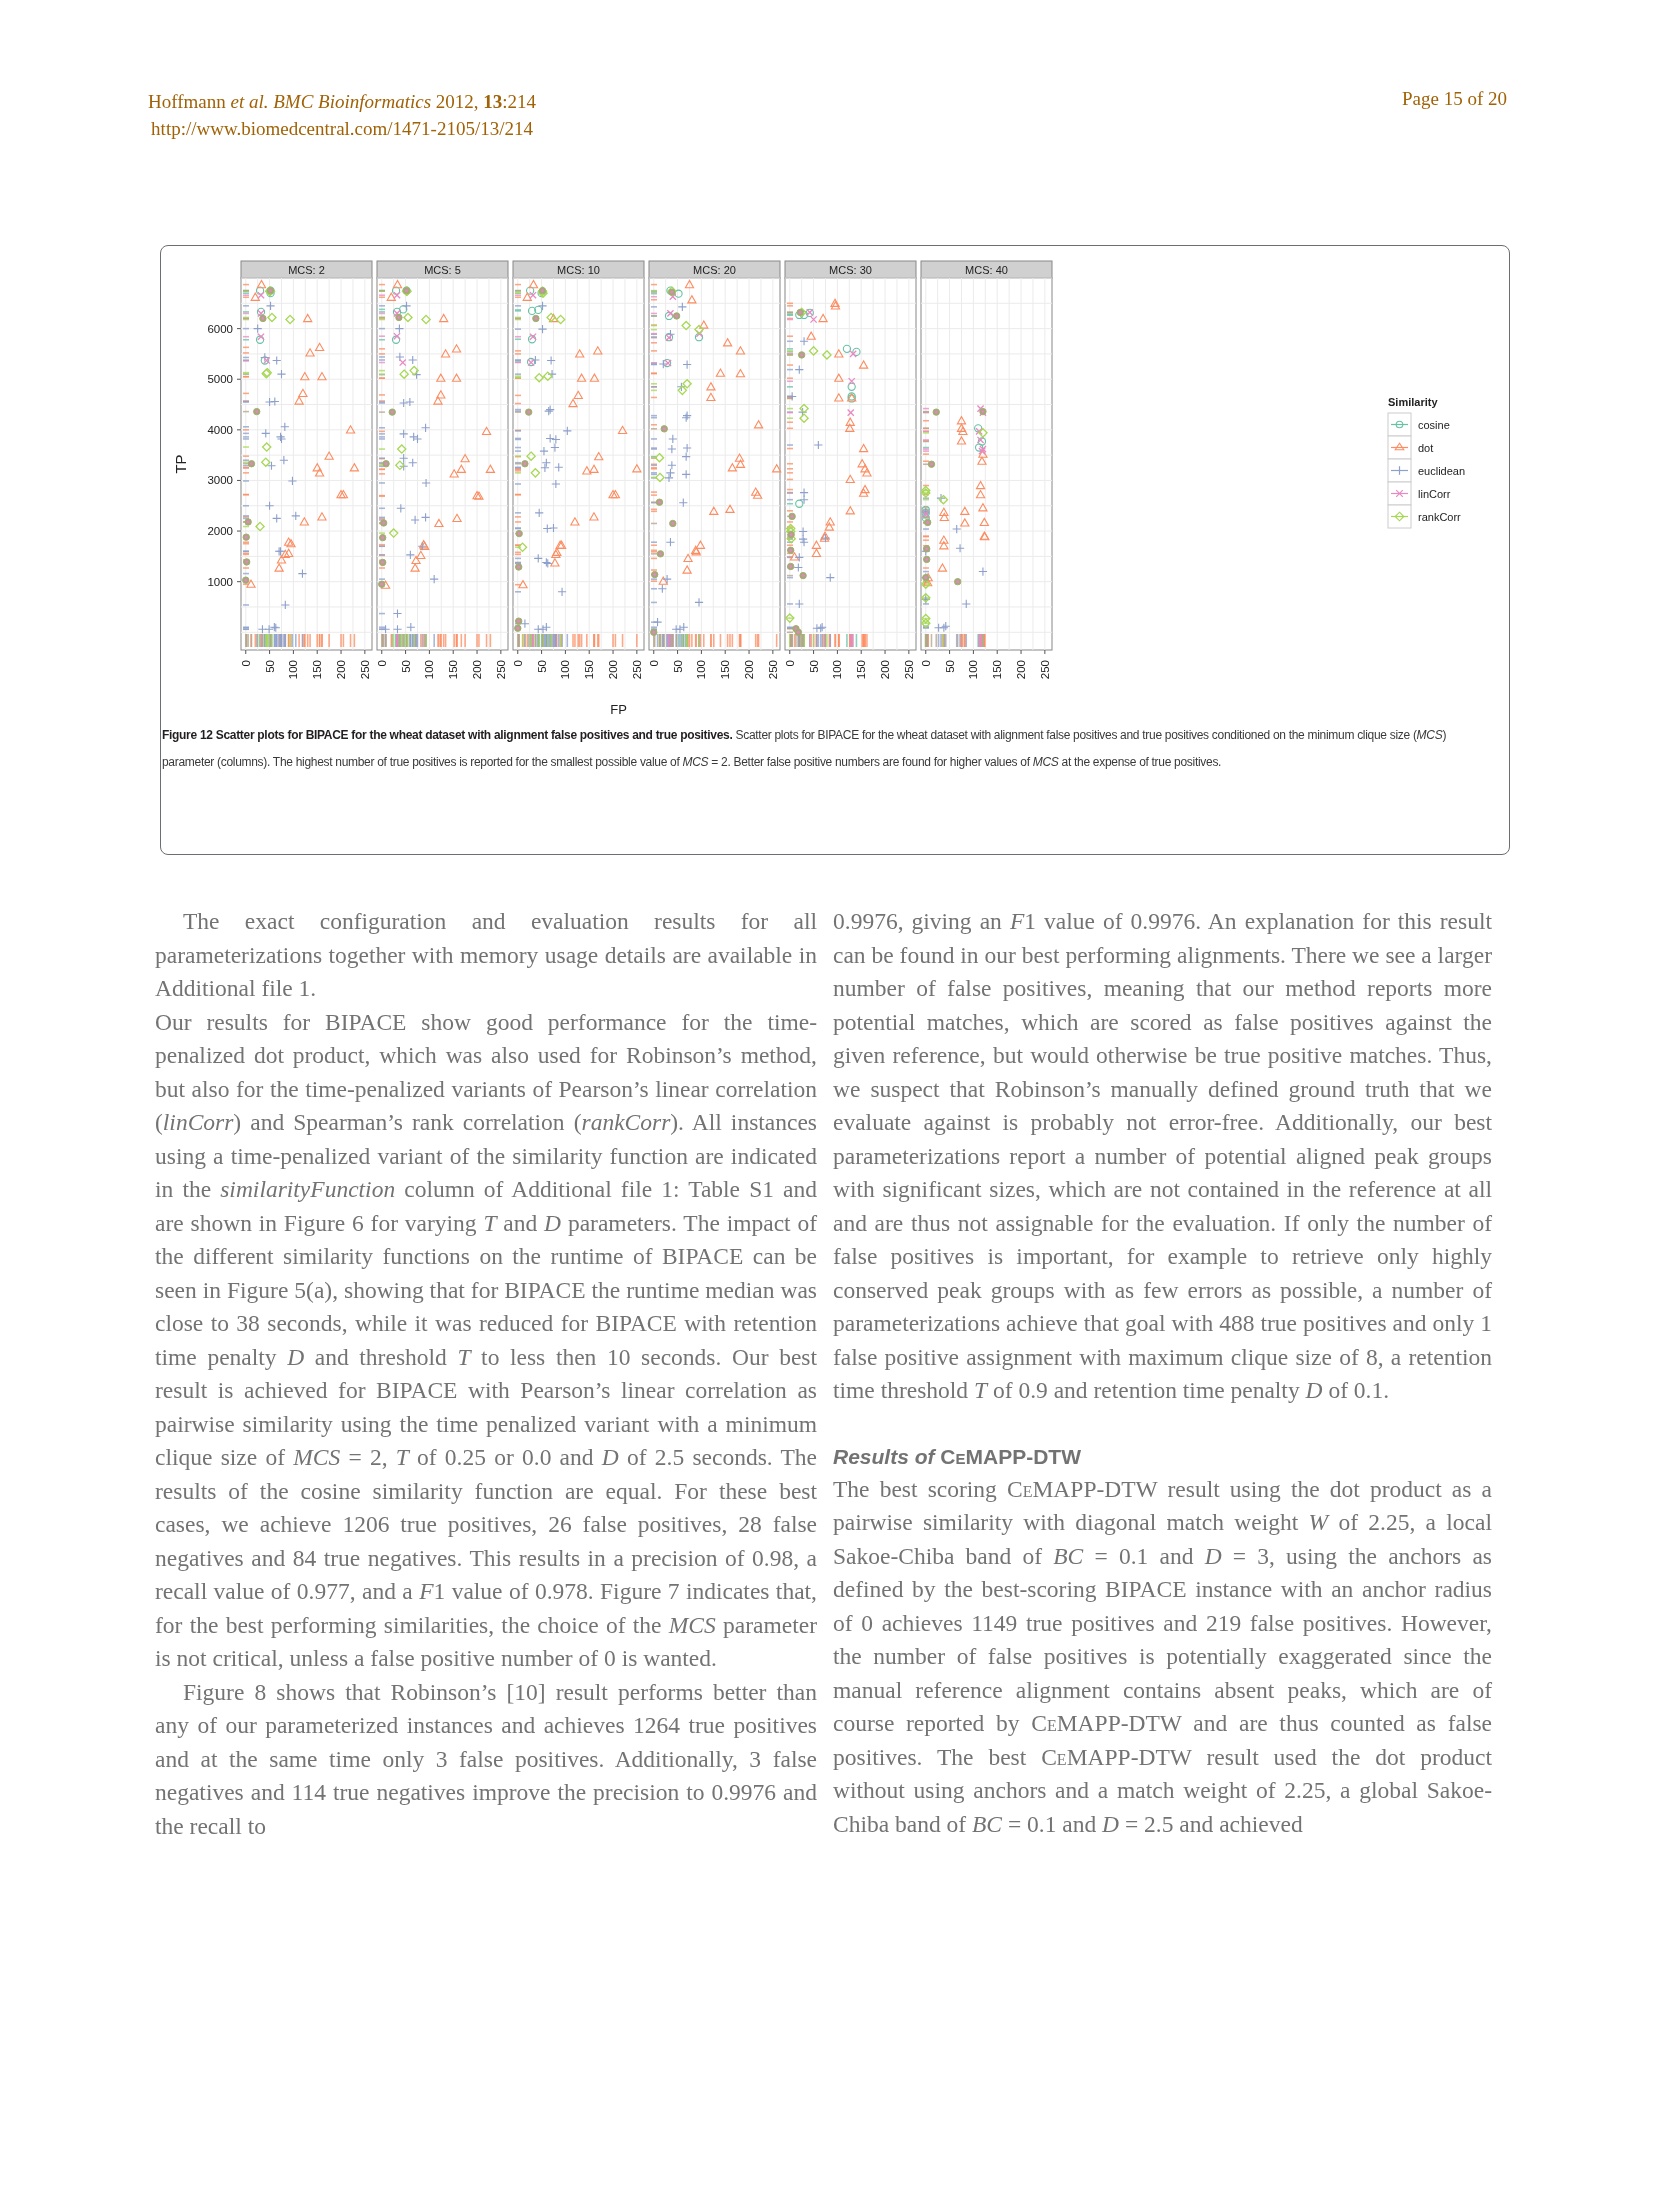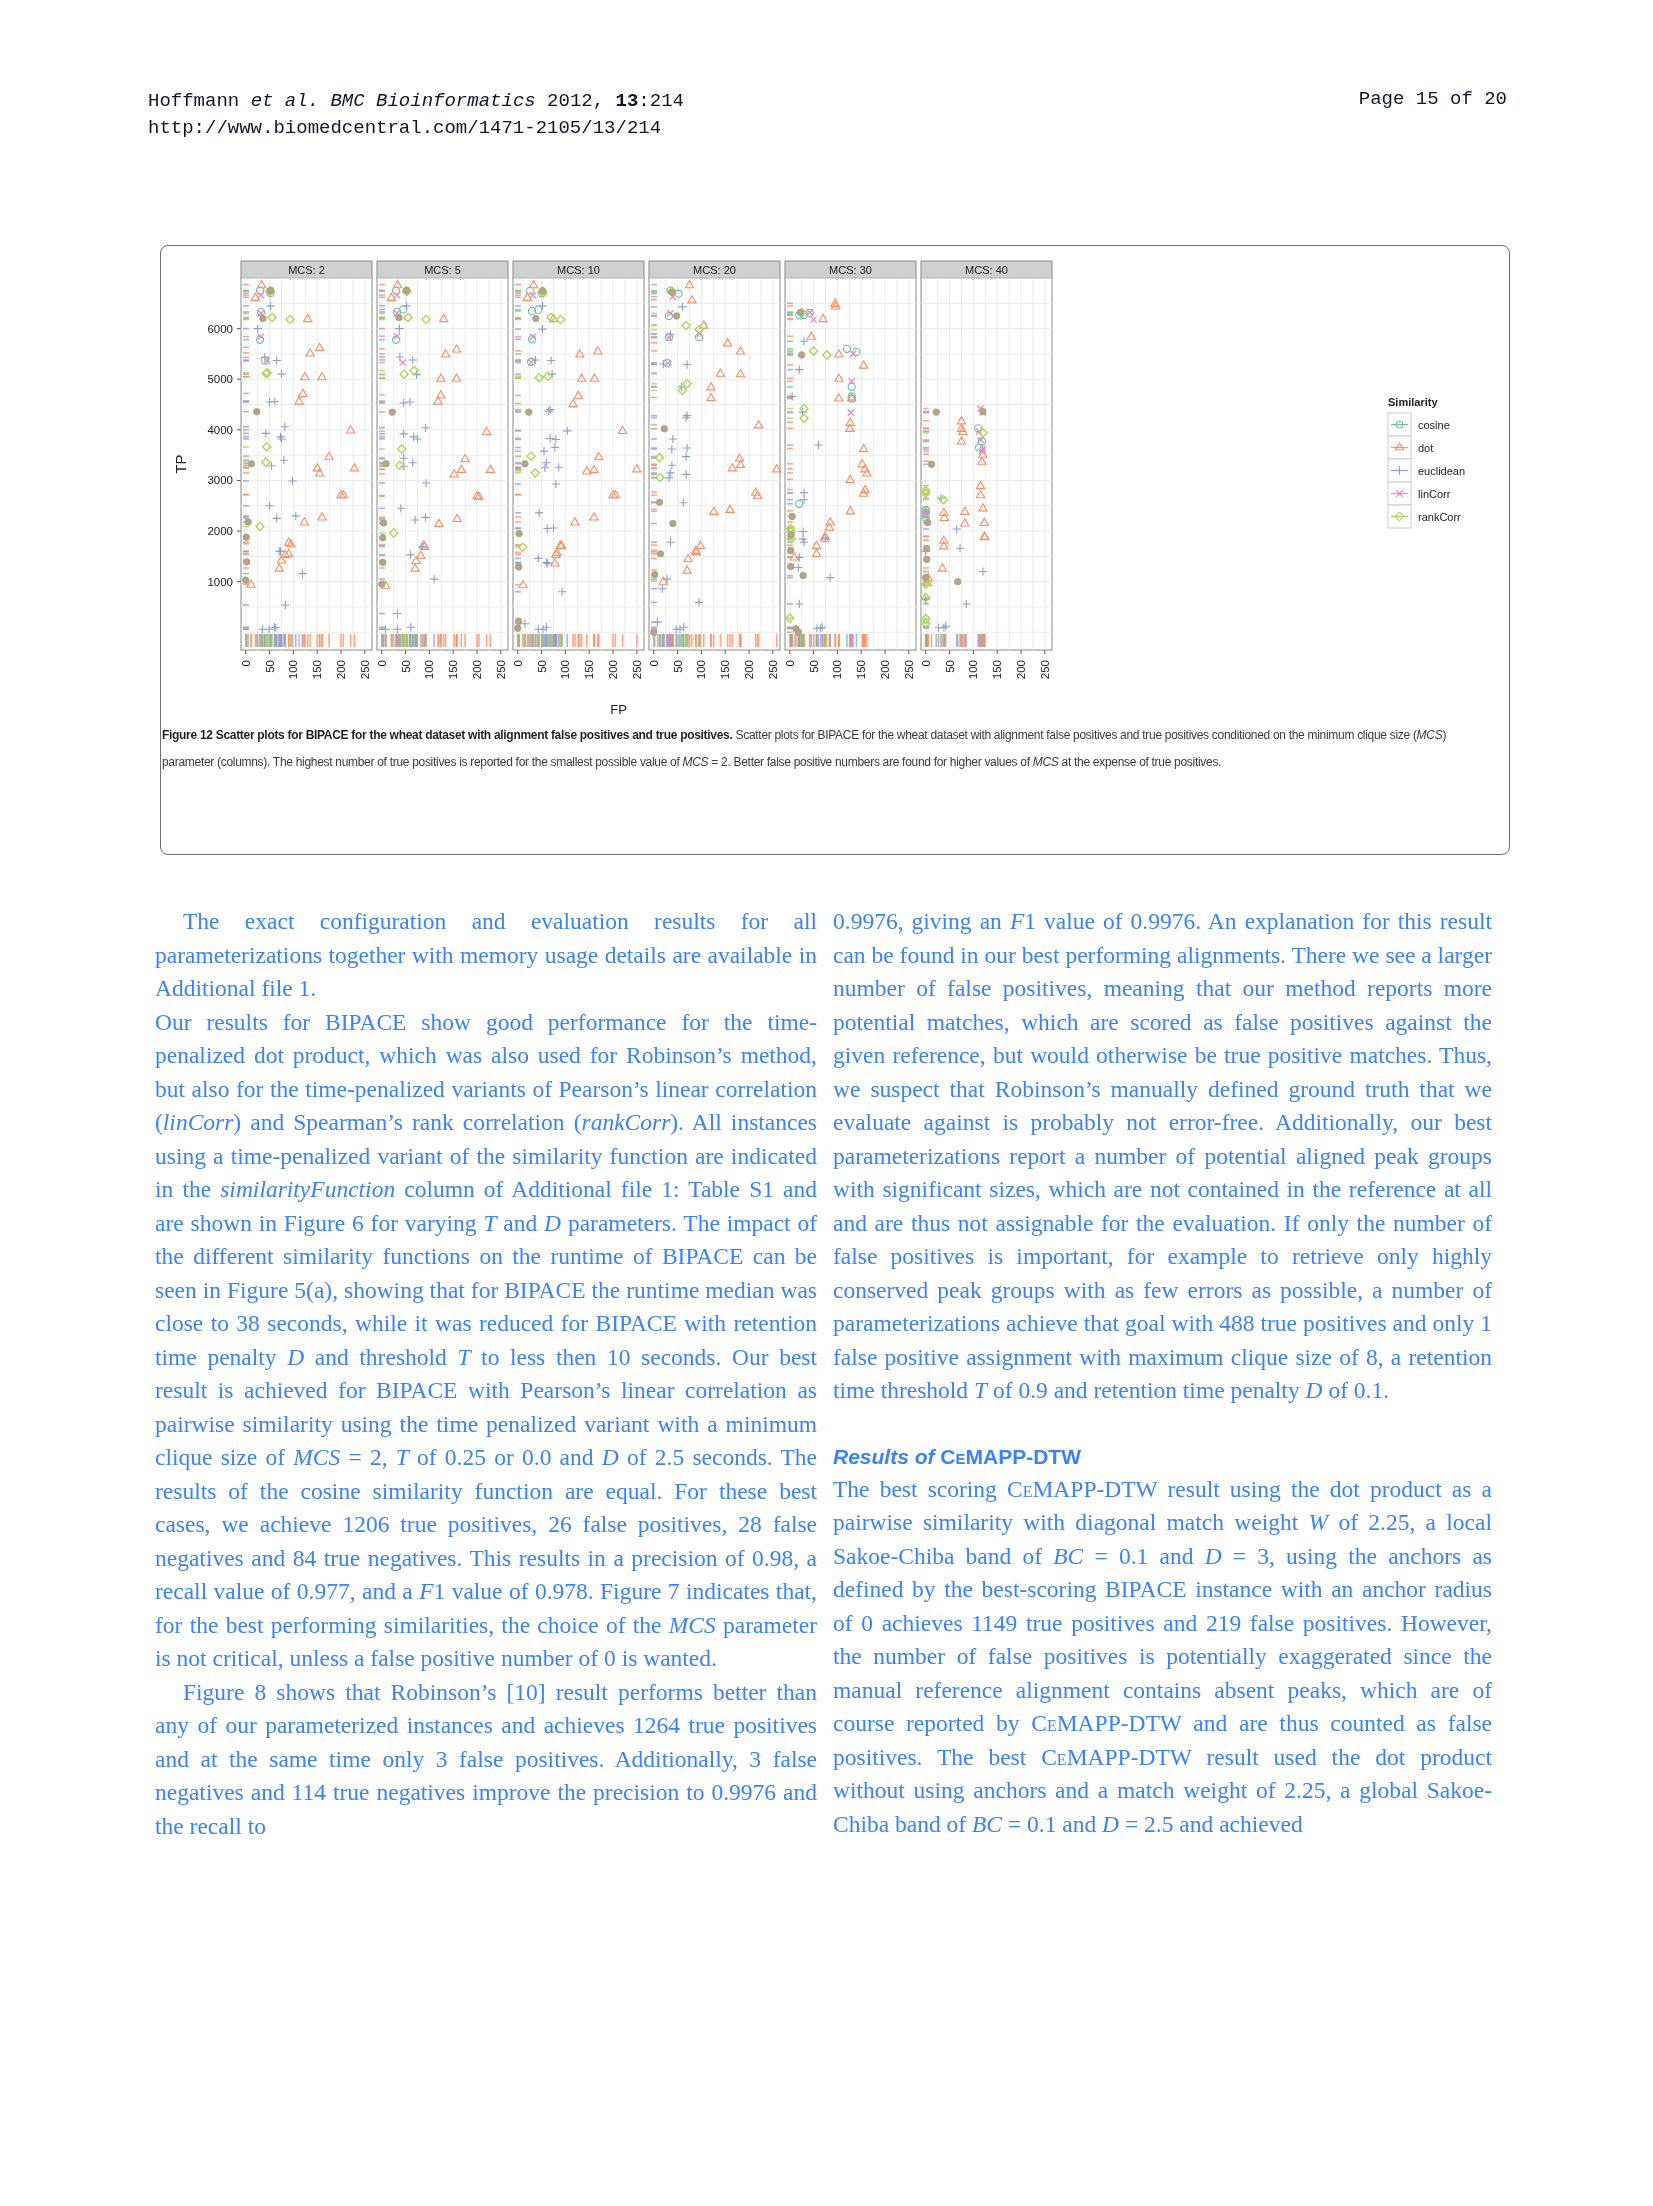--- a/index.html
+++ b/index.html
@@ -1,29 +1,29 @@
 <!DOCTYPE html>
 <html><head>
 <meta charset="utf-8">
 <style>
   html, body { margin: 0; padding: 0; background: #ffffff; }
   body { width: 1653px; height: 2206px; position: relative; overflow: hidden; color: #231f20; }
-  .hdr { position: absolute; font-family: Liberation Mono, monospace; font-size: 19px; color: #0f172a; }
+  .hdr { position: absolute; font-family: Liberation Serif, serif; font-size: 19px; color: #a16207; text-align: center; }
   .hdr-left { left: 148px; top: 88px; line-height: 27px; }
   .hdr-right { right: 146px; top: 88px; }
   .hdr i { font-style: italic; }
   .hdr b { font-weight: bold; }
 
   .figure-box { position: absolute; left: 160px; top: 245px; width: 1350px; height: 610px; border: 1.5px solid #6d6e71; border-radius: 8px; box-sizing: border-box; }
   #chart { position: absolute; left: 160px; top: 245px; }
   .caption { position: absolute; left: 162px; top: 722px; width: 1318px; font-family: "Liberation Sans", sans-serif; font-size: 12px; line-height: 27px; color: #231f20; font-stretch: condensed; letter-spacing: -0.3px; }
   .caption b { font-weight: bold; }
   .caption .body { color: #3a3a3a; }
 
-  .col { position: absolute; font-family: "Liberation Serif", serif; font-size: 23.5px; line-height: 33.5px; text-align: justify; color: #3b82f6; }
+  .col { position: absolute; font-family: "Liberation Serif", serif; font-size: 23.5px; line-height: 33.5px; text-align: justify; color: #737373; }
   .col-left { left: 155px; top: 905px; width: 662px; }
   .col-right { left: 833px; top: 905px; width: 659px; }
   .col p { margin: 0; }
   .col p.ind { text-indent: 28px; }
   .col h3 { font-family: "Liberation Sans", sans-serif; font-size: 21px; font-weight: bold; margin: 32px 0 0 0; line-height: 33px; }
   .col h3 i { font-style: italic; }
   .sc { font-variant: small-caps; margin-top: 36px; }
   .col i { font-style: italic; }
 </style>
 </head>

